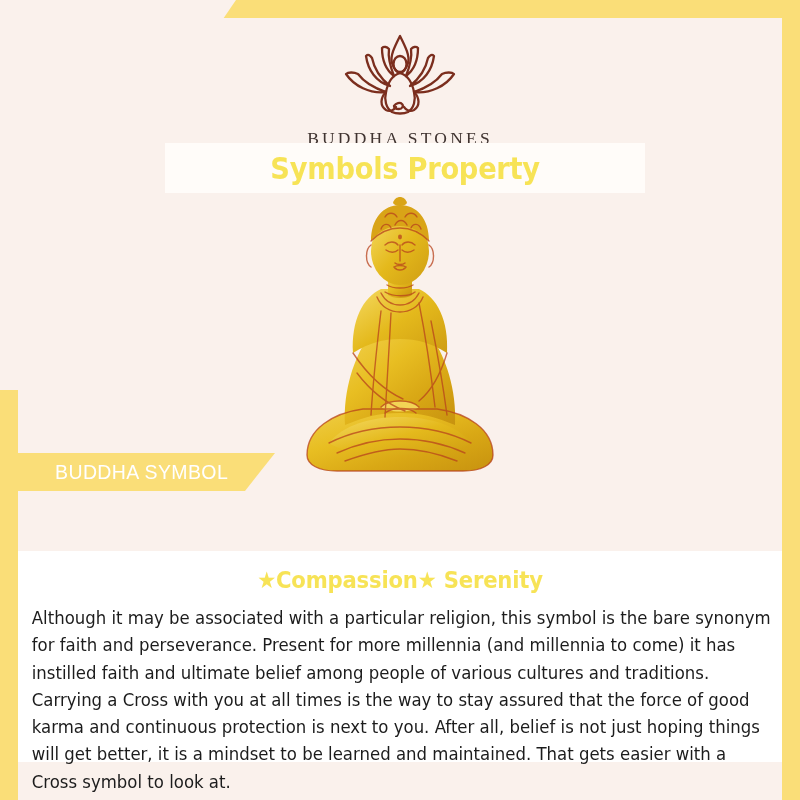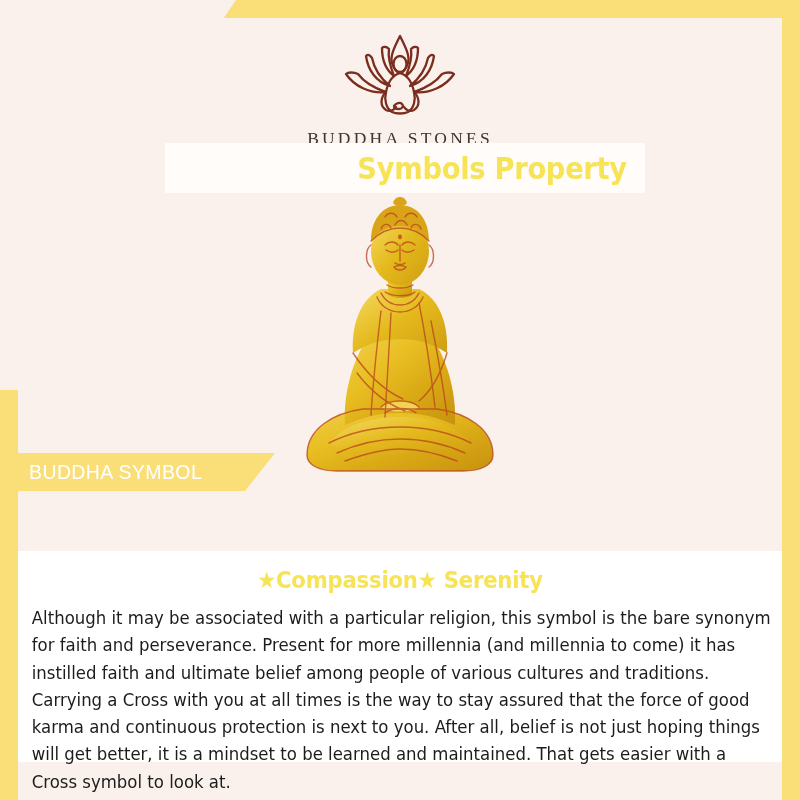--- a/index.html
+++ b/index.html
@@ -94,21 +94,21 @@
   
   .title-panel {
     position: absolute;
     left: 147px;
     top: 125px;
     width: 480px;
     height: 50px;
     background: #fffcf9;
     display: flex;
     align-items: center;
-    justify-content: flex-end;
+    justify-content: center;
   }
   .title-text {
     font-family: "DejaVu Sans", sans-serif;
     font-size: 31px;
     font-weight: bold;
     color: #f7e356;
     letter-spacing: -0.3px;
     transform: scaleX(0.88);
     white-space: nowrap;
   }
@@ -135,21 +135,21 @@
     top: 435px;
     width: 275px;
     height: 38px;
     background: #fade78;
     -webkit-clip-path: polygon(0 0, 100% 0, 245px 100%, 0 100%);
     clip-path: polygon(0 0, 100% 0, 245px 100%, 0 100%);
     display: flex;
     align-items: center;
   }
   .ribbon-label {
-    margin-left: 29px;
+    margin-left: 55px;
     font-size: 19.5px;
     color: #ffffff;
     letter-spacing: 0.4px;
     white-space: nowrap;
   }
 
   
   .content-card {
     position: absolute;
     left: 0;

